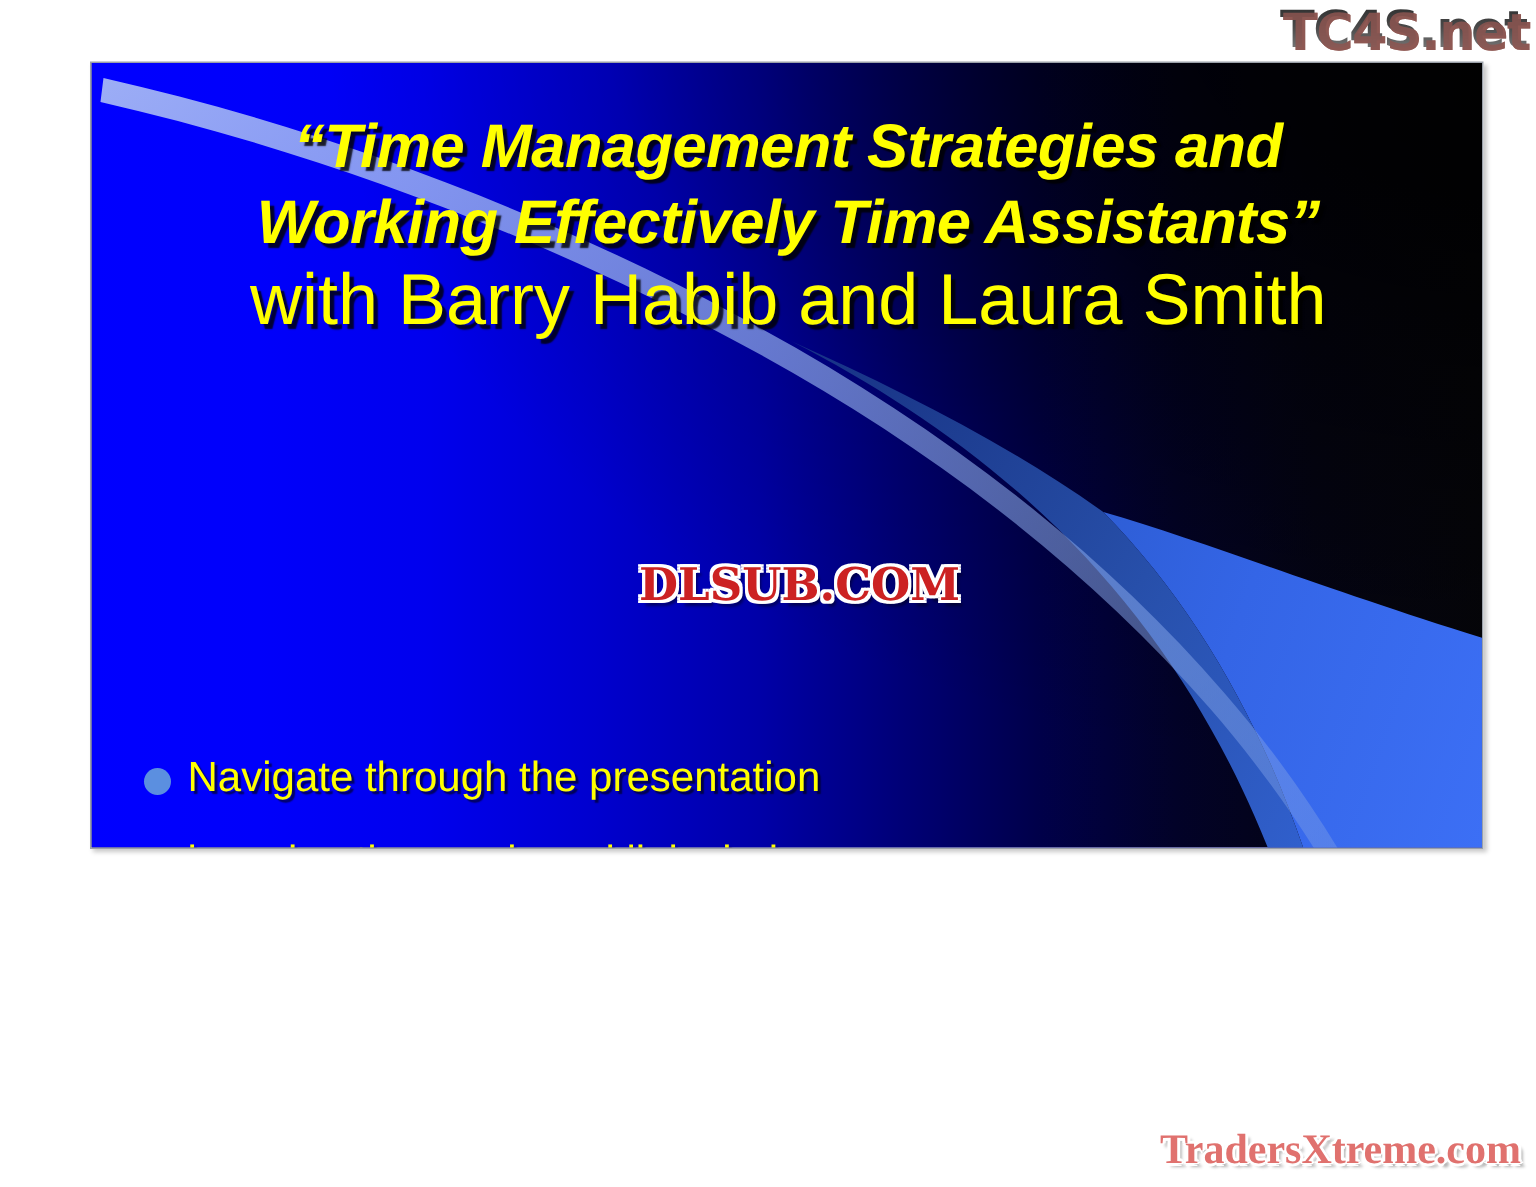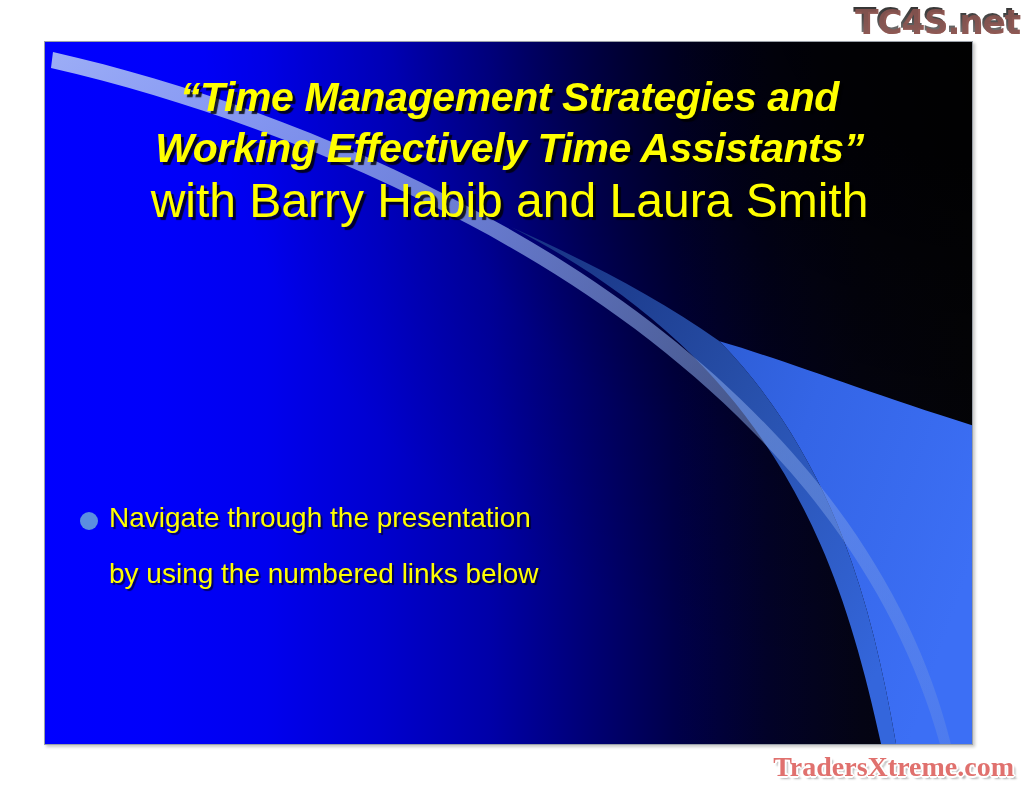--- a/index.html
+++ b/index.html
@@ -74,24 +74,24 @@
       -2px  0   0 #ffffff,  2px  0   0 #ffffff,
        0   -2px 0 #ffffff,  0    2px 0 #ffffff,
        3px  3px 2px rgba(0,0,0,0.30);
     z-index: 40;
     white-space: nowrap;
   }
 
   
   #slide {
     position: absolute;
-    left: 44px;
+    left: 60px;
     top: 41px;
     width: 929px;
-    height: 704px;
+    height: 525px;
     overflow: hidden;
     border: 1px solid #9aa0a8;
     box-sizing: border-box;
     box-shadow: 2px 2px 3px rgba(0,0,0,0.22);
     
     background:
       linear-gradient(100deg,
         #0d0d18 0%,
         #05051a 18%,
         #000033 34%,
@@ -276,20 +276,21 @@
     </svg>
 
     <div class="txt-layer">
 
       <div id="title-block">
         <div class="title-line">“Time Management Strategies and</div>
         <div class="title-line">Working Effectively Time Assistants”</div>
         <div class="title-sub">with Barry Habib and Laura Smith</div>
       </div>
 
+      <div id="dlsub">DLSUB.COM</div>
 
       <div id="bullet-block">
         <span id="bullet-dot"></span>
         <span id="bullet-text">Navigate through the presentation
 by using the numbered links below</span>
       </div>
 
     </div>
   </div>
 

